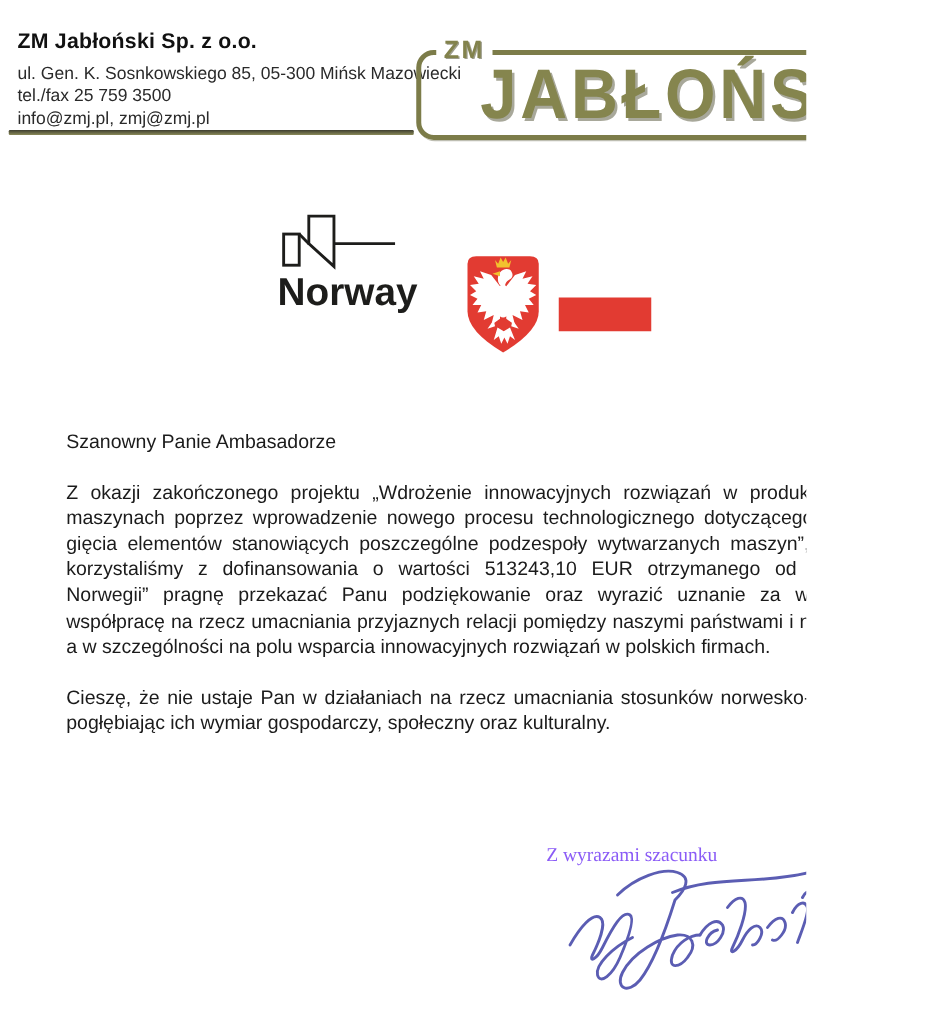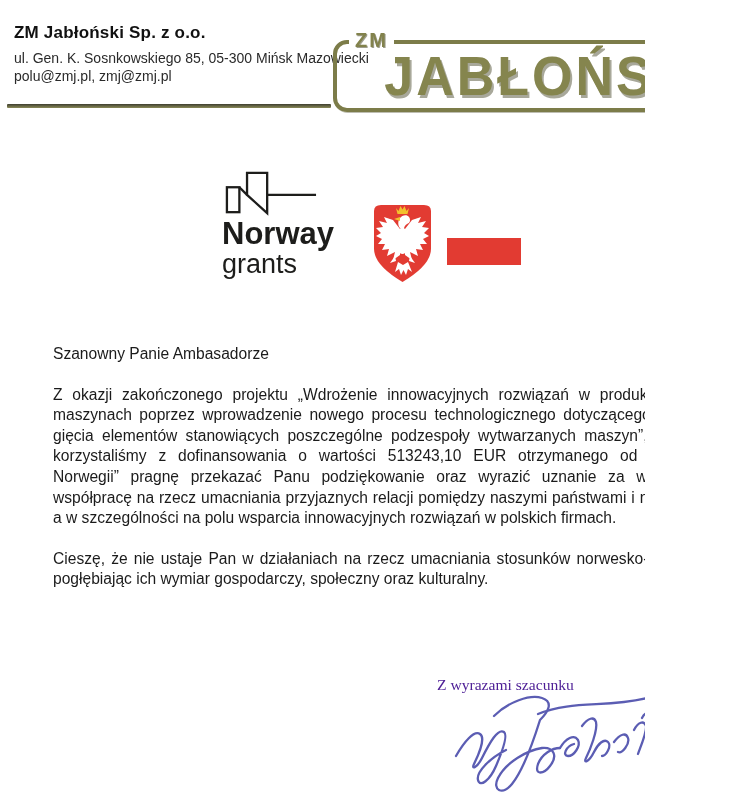--- a/index.html
+++ b/index.html
@@ -54,51 +54,51 @@
     position:absolute;left:53px;top:344px;width:672px;
     font-family:Liberation Sans, sans-serif;
     font-size:15.6px;line-height:20.6px;color:#1b1b1b;
     text-align:justify;
   }
   .letter p{margin:20px 16px 0 0;}
   .letter p.greeting{margin:0;text-align:left;}
   .closing{
     position:absolute;left:437px;top:676px;
     font-family:"Liberation Serif",serif;
-    font-size:15.6px;color:#4c1d95;
+    font-size:15.6px;color:#8b5cf6;
   }
   .signature{position:absolute;left:442px;top:690px;}
 </style>
 </head>
 <body>
 
 <div class="page">
 
   <div class="header-left">
     <div class="company-name">ZM Jabłoński Sp. z o.o.</div>
     <div class="addr">ul. Gen. K. Sosnkowskiego 85, 05-300 Mińsk Mazowiecki</div>
-    <div class="addr">polu@zmj.pl, zmj@zmj.pl</div>
+    <div class="addr">tel./fax 25 759 3500</div>
+    <div class="addr">info@zmj.pl, zmj@zmj.pl</div>
   </div>
 
   <div class="header-rule"></div>
 
   <div class="logo-box">
     <span class="logo-zm">ZM</span>
     <span class="logo-main">JABŁOŃSKI</span>
   </div>
 
   <div class="norway">
     <svg width="98" height="46" viewBox="0 0 100 48">
       <rect x="4" y="18" width="13" height="26" fill="none" stroke="#1d1d1b" stroke-width="2.4"></rect>
       <polygon points="25,3 46,3 46,45 25,26" fill="none" stroke="#1d1d1b" stroke-width="2.4" stroke-linejoin="miter"></polygon>
       <line x1="17" y1="18" x2="25" y2="26" stroke="#1d1d1b" stroke-width="2.4"></line>
       <line x1="46" y1="26" x2="97" y2="26" stroke="#1d1d1b" stroke-width="2.4"></line>
     </svg>
     <div class="norway-word">Norway</div>
-    <div class="grants-word">grants</div>
   </div>
 
   <svg class="eagle" width="67" height="83" viewBox="0 0 67 83">
     <path d="M5,9 Q5,3 12,3 L55,3 Q62,3 62,9 L62,47 Q62,63 33.5,80 Q5,63 5,47 Z" fill="#e23b32"></path>
     <polygon points="31,27 24,18 15,15 18,21 10,19 14,25 7,26 12,31 7,34 13,37 9,42 16,42 13,48 20,47 18,54 26,50 24,58 31,53" fill="#ffffff"></polygon>
     <polygon points="36,27 43,18 52,15 49,21 57,19 53,25 60,26 55,31 60,34 54,37 58,42 51,42 54,48 47,47 49,54 41,50 43,58 36,53" fill="#ffffff"></polygon>
     <ellipse cx="33.5" cy="39" rx="7" ry="13" fill="#ffffff"></ellipse>
     <path d="M33.5,28 C29,26 28,20 31,16 C33,13 38,12 40,15 C42,18 41,21 38,22 C36,23 35,25 35,27 Z" fill="#ffffff"></path>
     <polygon points="31,15 25,17 31,19" fill="#f2c12e"></polygon>
     <polygon points="27,6 29.5,9 31.5,4 33.5,7.5 35.5,4 37.5,9 40,6 38.5,12 28.5,12" fill="#f2c12e"></polygon>

